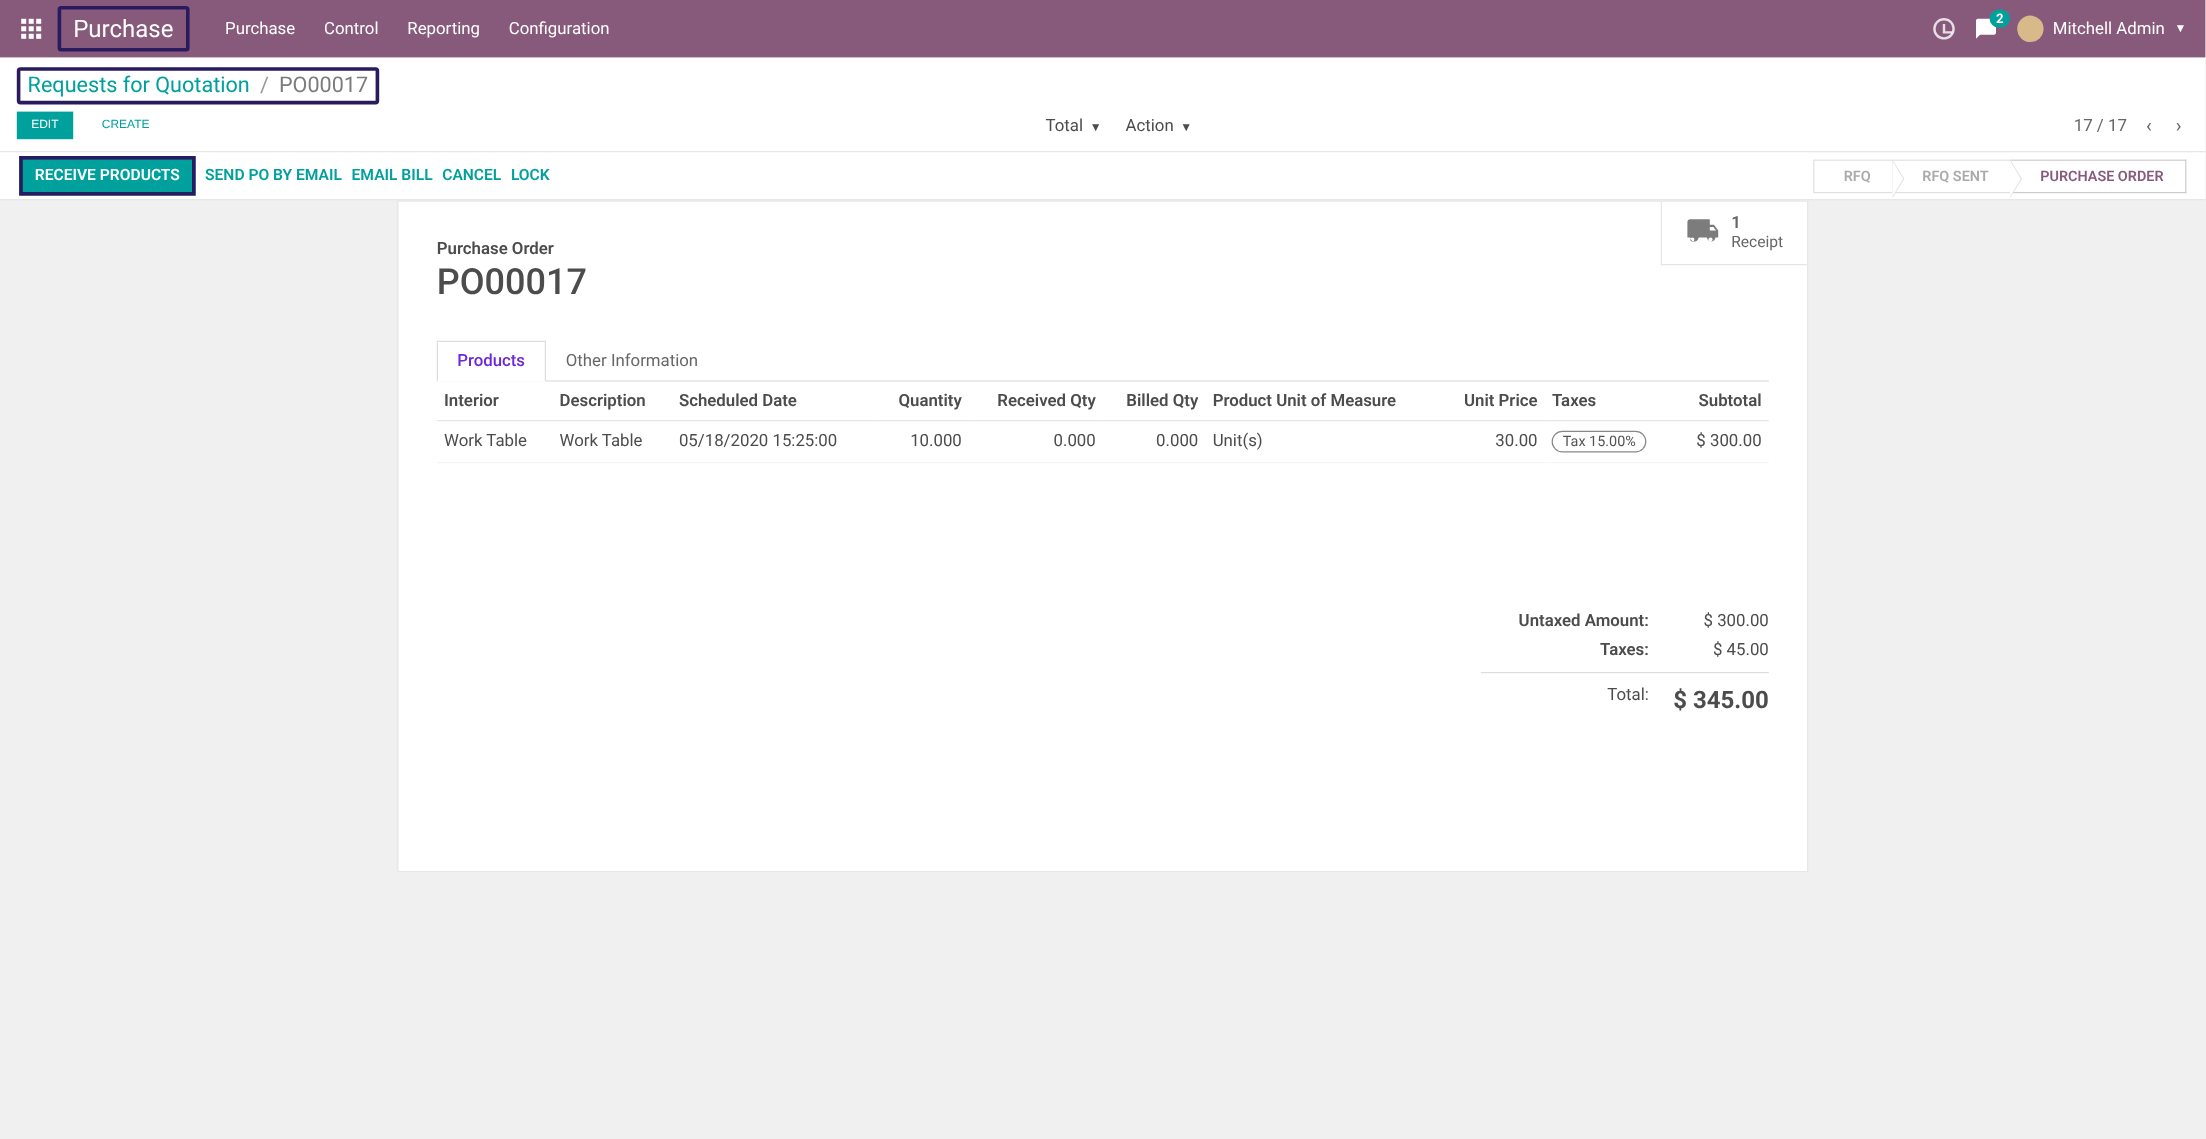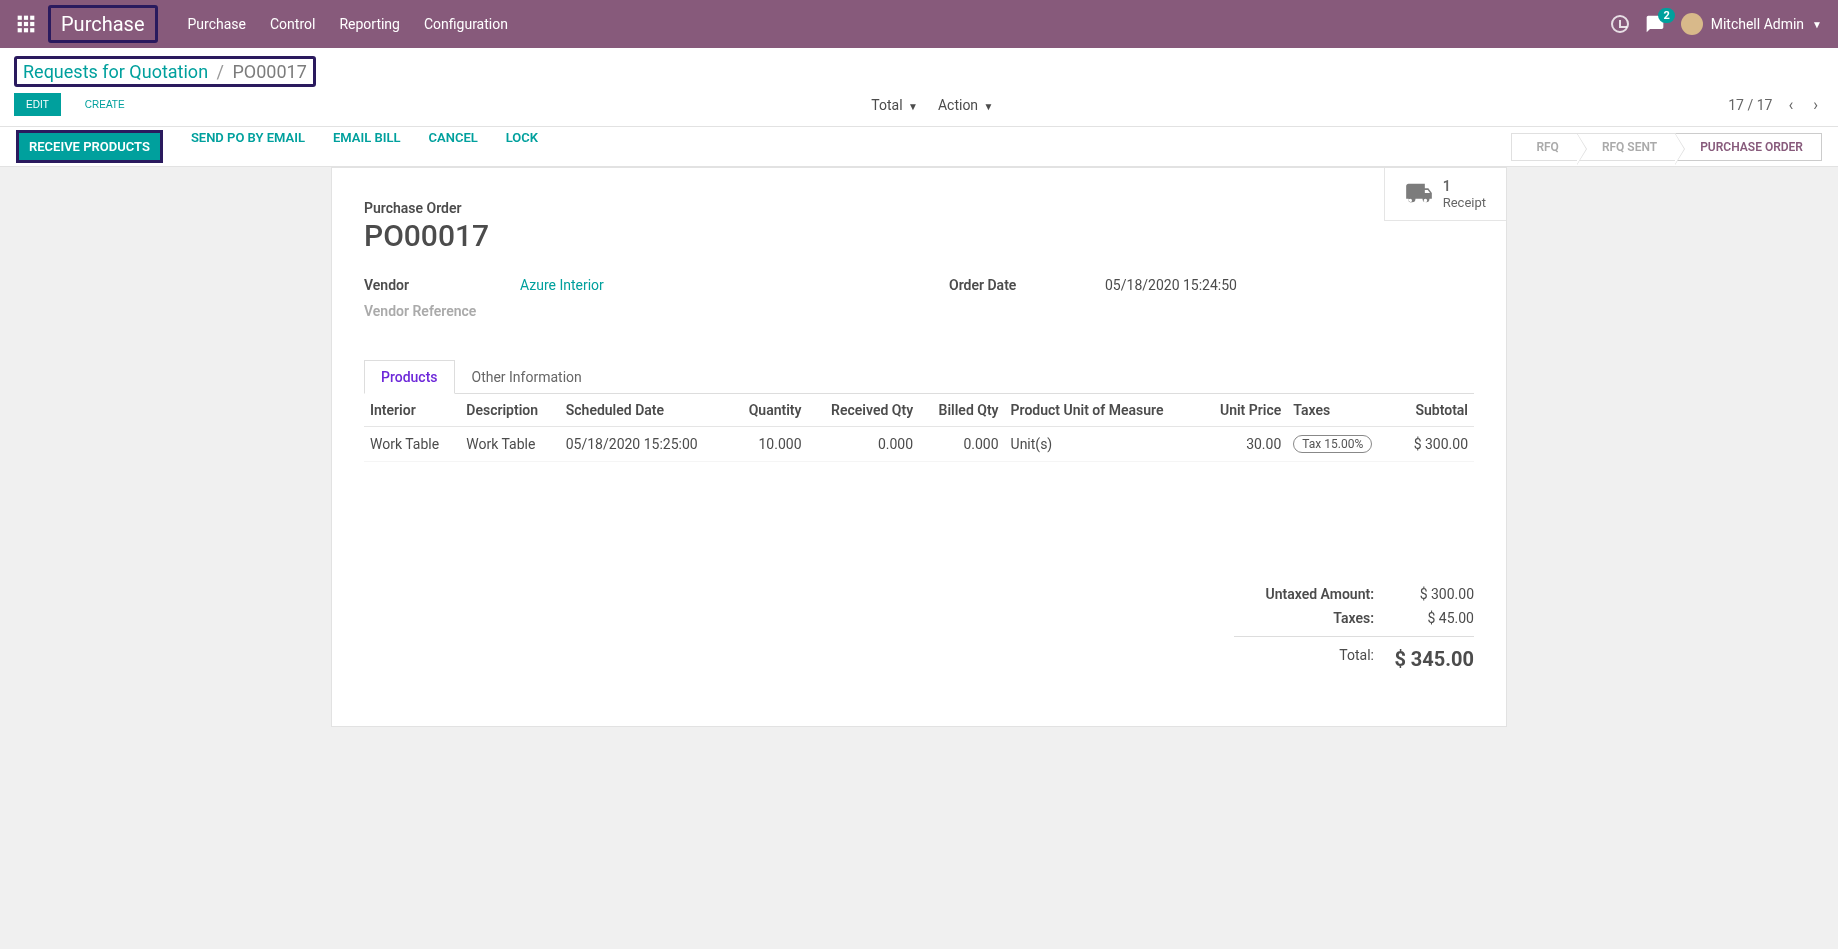--- a/index.html
+++ b/index.html
@@ -36,21 +36,21 @@
 .btn-primary { background: #00a09d; color: #fff; }
 .btn-link { background: transparent; color: #00a09d; }
 .control-center { flex: 1; display: flex; justify-content: center; gap: 20px; }
 .ddlabel { color: #4c4c4c; cursor: pointer; }
 .ddlabel .caret { font-size: 10px; margin-left: 2px; }
 .control-right { display: flex; align-items: center; gap: 12px; color: #666; }
 .pager-arrow { cursor: pointer; color: #666; font-size: 16px; padding: 0 4px; }
 
 
 .statusbar { background: #fff; border-bottom: 1px solid #e2e2e2; display: flex; align-items: center; padding: 0 16px; height: 40px; }
-.statusbar .actions { display: flex; gap: 28px; align-items: flex-start; }
+.statusbar .actions { display: flex; gap: 8px; align-items: center; }
 .btn-receive { background: #00a09d; color: #fff; padding: 6px 10px; font-weight: 600; font-size: 13px; border: 3px solid #2a1a5e; display: inline-block; }
 .action-link { color: #00a09d; font-weight: 600; font-size: 13px; cursor: pointer; }
 .statusbar .spacer { flex: 1; }
 .status-arrows { display: flex; }
 .status-step { position: relative; padding: 6px 18px 6px 24px; font-size: 12px; font-weight: 600; color: #aaa; border: 1px solid #e0e0e0; border-left: none; background: #fff; }
 .status-step:first-child { border-left: 1px solid #e0e0e0; }
 .status-step::after { content: ""; position: absolute; right: -9px; top: 0; width: 0; height: 0; border-top: 15px solid transparent; border-bottom: 15px solid transparent; border-left: 9px solid #fff; z-index: 2; }
 .status-step::before { content: ""; position: absolute; right: -10px; top: -1px; width: 0; height: 0; border-top: 16px solid transparent; border-bottom: 16px solid transparent; border-left: 10px solid #e0e0e0; z-index: 1; }
 .status-step.active { color: #875a7b; border-color: #ccc; }
 .status-step:last-child::after, .status-step:last-child::before { display: none; }
@@ -190,38 +190,20 @@
       <div class="bb-text">
         <div class="count">1</div>
         <div class="label">Receipt</div>
       </div>
     </div>
 
     <div class="form-body">
       <div class="title-label">Purchase Order</div>
       <div class="title-name">PO00017</div>
 
-      <div class="form-row">
-        <div class="form-col">
-          <div class="field-row">
-            <div class="field-label">Vendor</div>
-            <div class="field-value"><a href="#">Azure Interior</a></div>
-          </div>
-          <div class="field-row">
-            <div class="field-label muted">Vendor Reference</div>
-            <div class="field-value"></div>
-          </div>
-        </div>
-        <div class="form-col">
-          <div class="field-row">
-            <div class="field-label">Order Date</div>
-            <div class="field-value">05/18/2020 15:24:50</div>
-          </div>
-        </div>
-      </div>
 
       <div class="tabs">
         <div class="tab-nav">
           <div class="tab active">Products</div>
           <div class="tab">Other Information</div>
         </div>
 
         <table class="lines">
           <thead>
             <tr>

